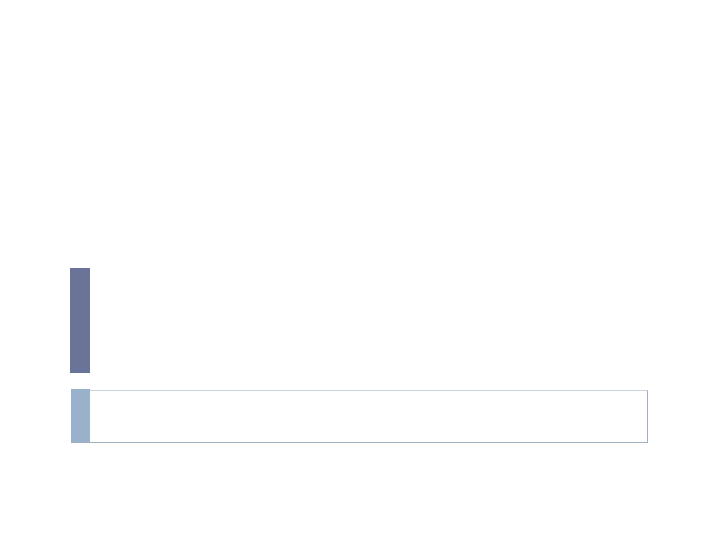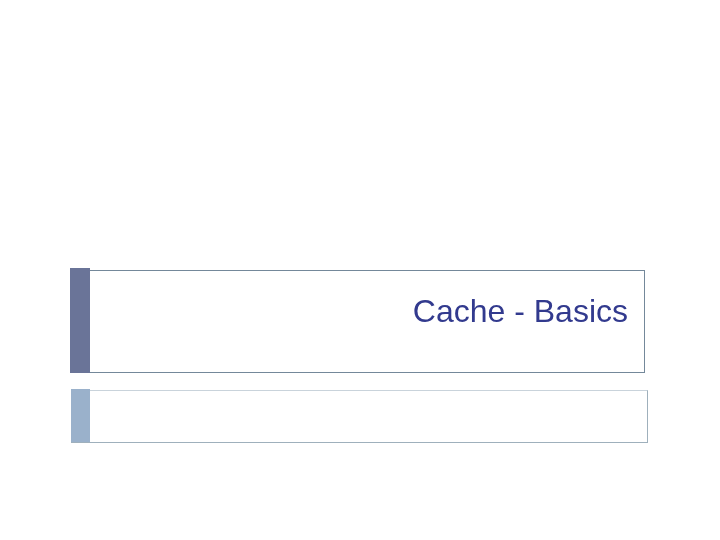--- a/index.html
+++ b/index.html
@@ -64,22 +64,19 @@
     width: 19px;
     height: 53px;
     background: #9AB1CB;
   }
 </style>
 </head>
 <body>
 
 <div class="slide" style="background-color: rgb(255, 255, 255);">
 
-  <div class="title-box" style="border-color: rgb(116, 136, 154); background-color: rgb(255, 255, 255);">
-    <span class="title-text" style="color: rgb(50, 58, 142);">Cache - Basics</span>
-  </div>
 
   <div class="subtitle-box" style="border-color: rgb(201, 211, 219) rgb(159, 176, 188) rgb(159, 176, 188); background-color: rgb(255, 255, 255);"></div>
 
   <div class="bar-dark" style="background-color: rgb(106, 116, 152);"></div>
   <div class="bar-light" style="background-color: rgb(154, 177, 203);"></div>
 
 </div>
 
 </body></html>

